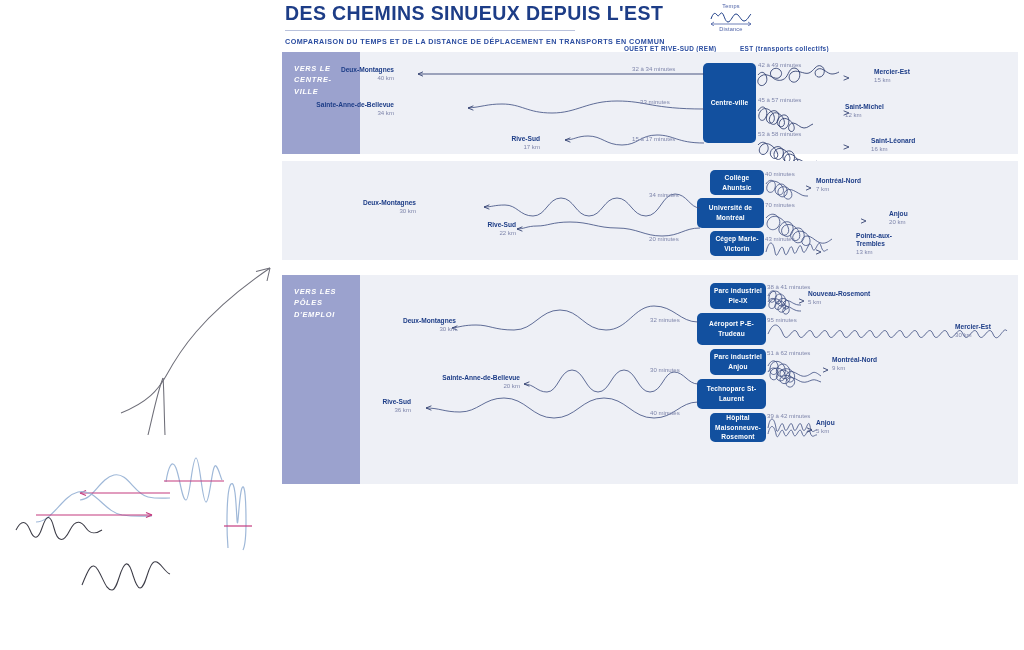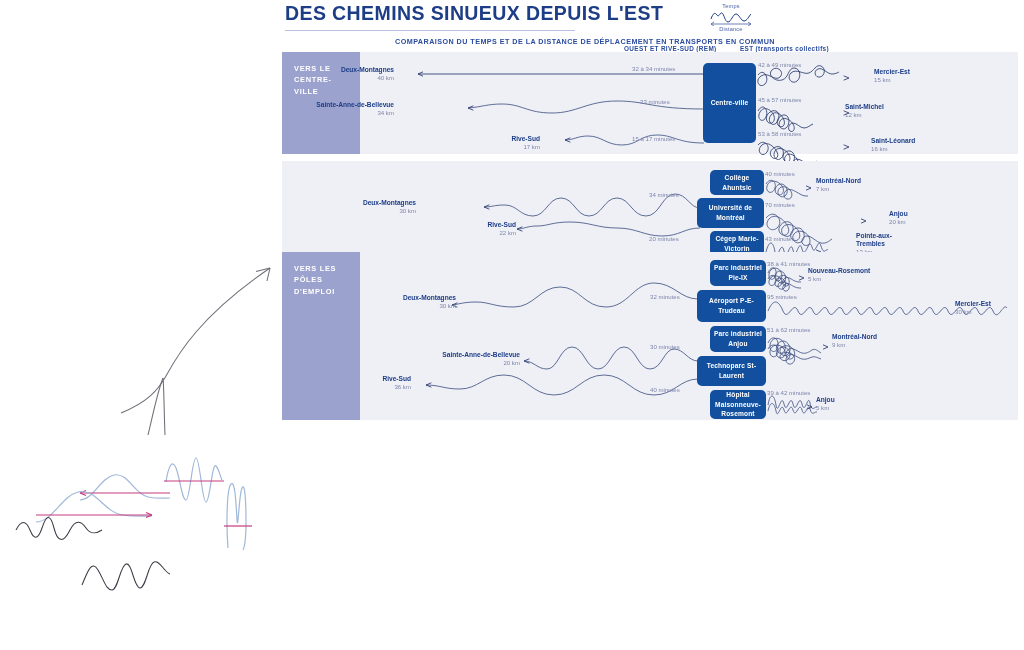--- a/index.html
+++ b/index.html
@@ -15,46 +15,46 @@
 
   
   #header{position:absolute;left:285px;top:2px;width:600px;}
   #title{
     font-size:19.5px;font-weight:bold;letter-spacing:.4px;
     color:#1d3d87;margin:0 0 6px 0;line-height:1.15;
   }
   #title-rule{width:290px;height:1px;background:#b9c2dc;margin-bottom:6px;}
   #subtitle{
     font-size:7.2px;font-weight:bold;letter-spacing:.45px;
-    color:#2b4da0;margin:0;text-align:center;
+    color:#2b4da0;margin:0;
   }
 
   
   #legend{position:absolute;left:705px;top:3px;width:52px;text-align:center;}
   #legend .lg-top,#legend .lg-bot{
     font-size:5.6px;color:#4a5fa5;letter-spacing:.2px;line-height:1.3;
   }
   #legend svg{display:block;margin:0 auto;}
 
   
   .colcap{position:absolute;font-size:6.4px;font-weight:bold;letter-spacing:.35px;color:#2b4da0;}
   #cap-ouest{left:624px;top:45px;}
   #cap-est{left:740px;top:45px;}
 
   
   .panel{position:absolute;background:#eef0f6;}
   .band{position:absolute;left:0;top:0;width:78px;height:100%;background:#9ba2ce;}
   .band-label{
     position:absolute;left:12px;top:11px;right:6px;
     color:#ffffff;font-size:7.4px;font-weight:bold;
-    letter-spacing:.7px;line-height:1.55;text-transform:uppercase;
+    letter-spacing:.7px;line-height:1.55;text-transform:uppercase;font-style:italic;
   }
   #panel1{left:282px;top:52px;width:736px;height:102px;}
   #panel2{left:282px;top:161px;width:736px;height:99px;}
-  #panel3{left:282px;top:252px;width:736px;height:168px;}
+  #panel3{left:282px;top:275px;width:736px;height:209px;}
 
   
   .hub{
     position:absolute;background:#12509f;color:#fff;border-radius:5px;
     display:flex;align-items:center;justify-content:center;text-align:center;
     font-size:6.6px;font-weight:bold;line-height:1.45;letter-spacing:.15px;
     padding:2px;box-sizing:border-box;
   }
 
   

